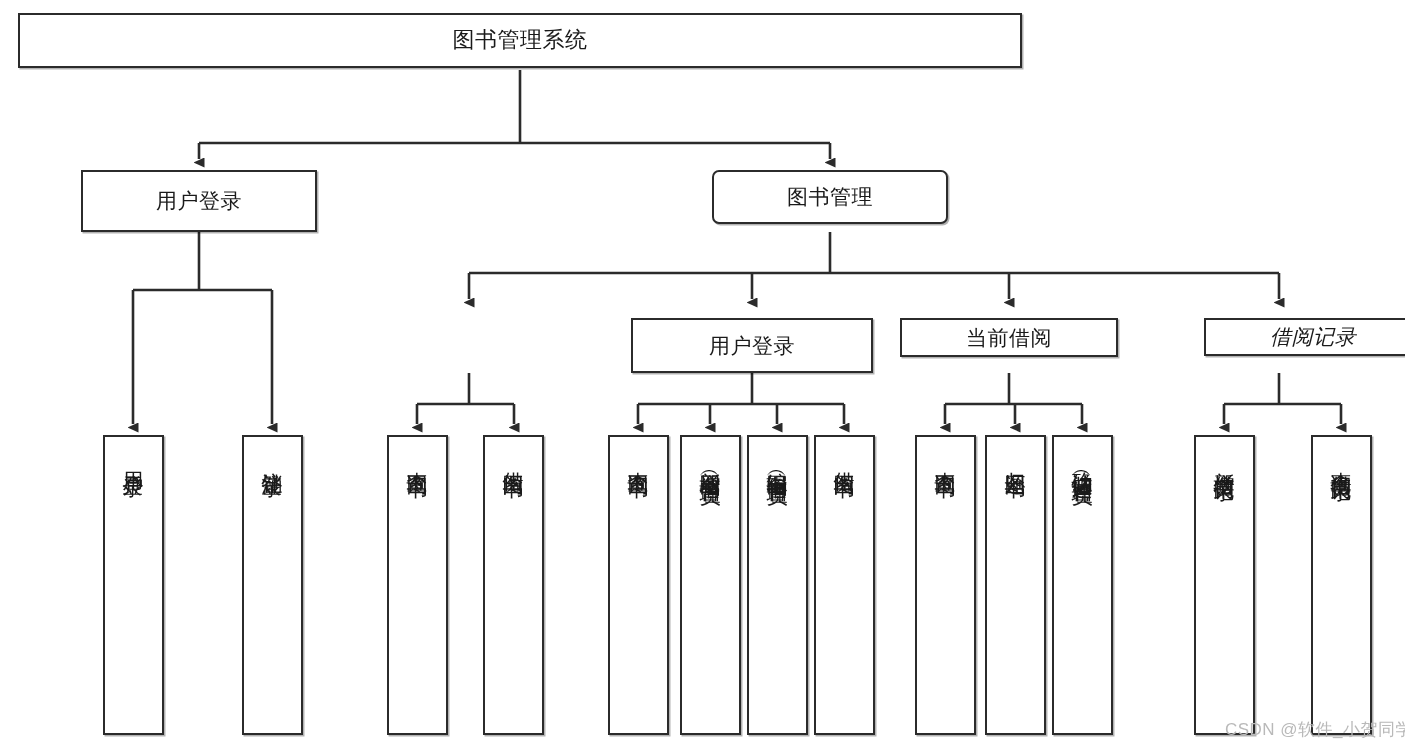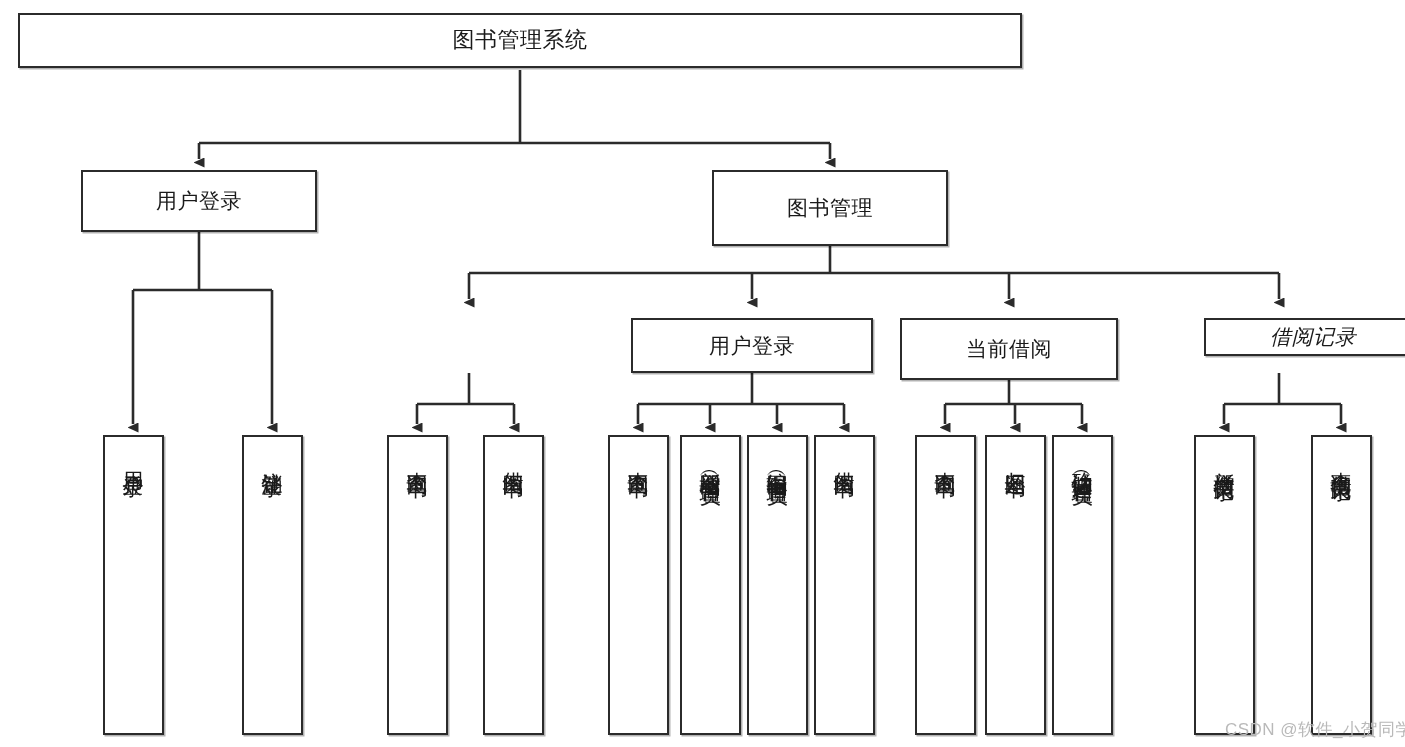--- a/index.html
+++ b/index.html
@@ -129,28 +129,28 @@
     </g>
   </svg>
 
   <div class="node h root" style="left:18px; top:13px; width:1004px; height:55px;">
     <span class="label">图书管理系统</span>
   </div>
 
   <div class="node h" style="left:81px; top:170px; width:236px; height:62px;">
     <span class="label">用户登录</span>
   </div>
-  <div class="node h" style="left:712px; top:170px; width:236px; height:76px;">
+  <div class="node h" style="left:712px; top:170px; width:236px; height:54px;border-radius:7px;">
     <span class="label">图书管理</span>
   </div>
 
   <div class="node h" style="left:631px; top:318px; width:242px; height:55px;">
     <span class="label">用户登录</span>
   </div>
-  <div class="node h" style="left:900px; top:318px; width:218px; height:62px;">
+  <div class="node h" style="left:900px; top:318px; width:218px; height:39px;">
     <span class="label">当前借阅</span>
   </div>
   <div class="node h" style="left:1204px; top:318px; width:218px; height:38px;font-style:italic;">
     <span class="label">借阅记录</span>
   </div>
 
   <div class="node v" style="left:103px; top:435px; width:61px; height:300px;">
     <span class="label">用户登录</span>
   </div>
   <div class="node v" style="left:242px; top:435px; width:61px; height:300px;">

